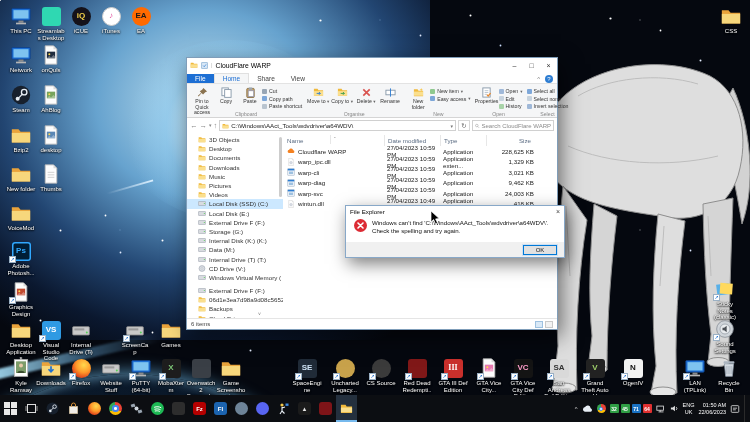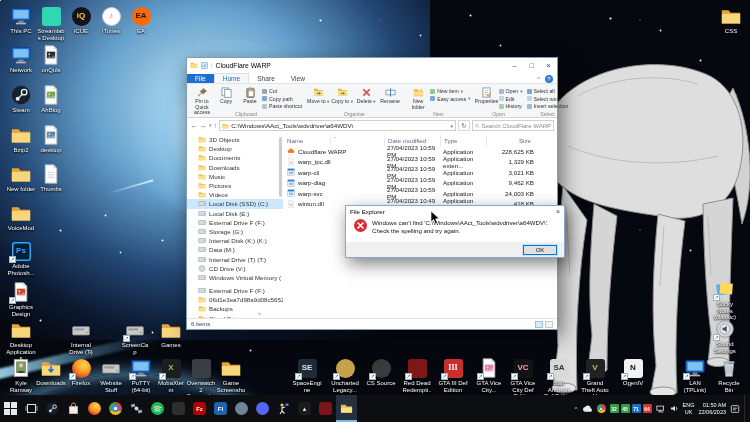--- a/index.html
+++ b/index.html
@@ -338,20 +338,27 @@
       </div>
       <div class="dicon" style="left: 6px; top: 319px;">
         <div class="dg">
           <svg class="gi" viewBox="0 0 24 20">
             <path d="M1 3h8l2.5 3H23v13H1z" fill="#e9a33b"></path>
             <path d="M1 7.5h22V19H1z" fill="#f7d77c"></path>
           </svg>
         </div>
         <div class="dlbl">Desktop Applications</div>
       </div>
+      <div class="dicon" style="left: 36px; top: 319px;">
+        <div class="dg">
+          <span class="gsq" style="background:#2f9ae3;color:#ffffff;">VS</span>
+          <span class="sc">↗</span>
+        </div>
+        <div class="dlbl">Visual Studio Code</div>
+      </div>
       <div class="dicon" style="left: 66px; top: 319px;">
         <div class="dg">
           <svg class="gi" viewBox="0 0 24 20">
             <rect x="2" y="6" width="20" height="10" rx="1" fill="#c9c9c9" stroke="#8a8a8a"></rect>
             <rect x="4" y="8" width="12" height="2.5" fill="#9a9a9a"></rect>
             <circle cx="19" cy="13" r="1.2" fill="#58d058"></circle>
           </svg>
         </div>
         <div class="dlbl">Internal Drive (T)</div>
       </div>

